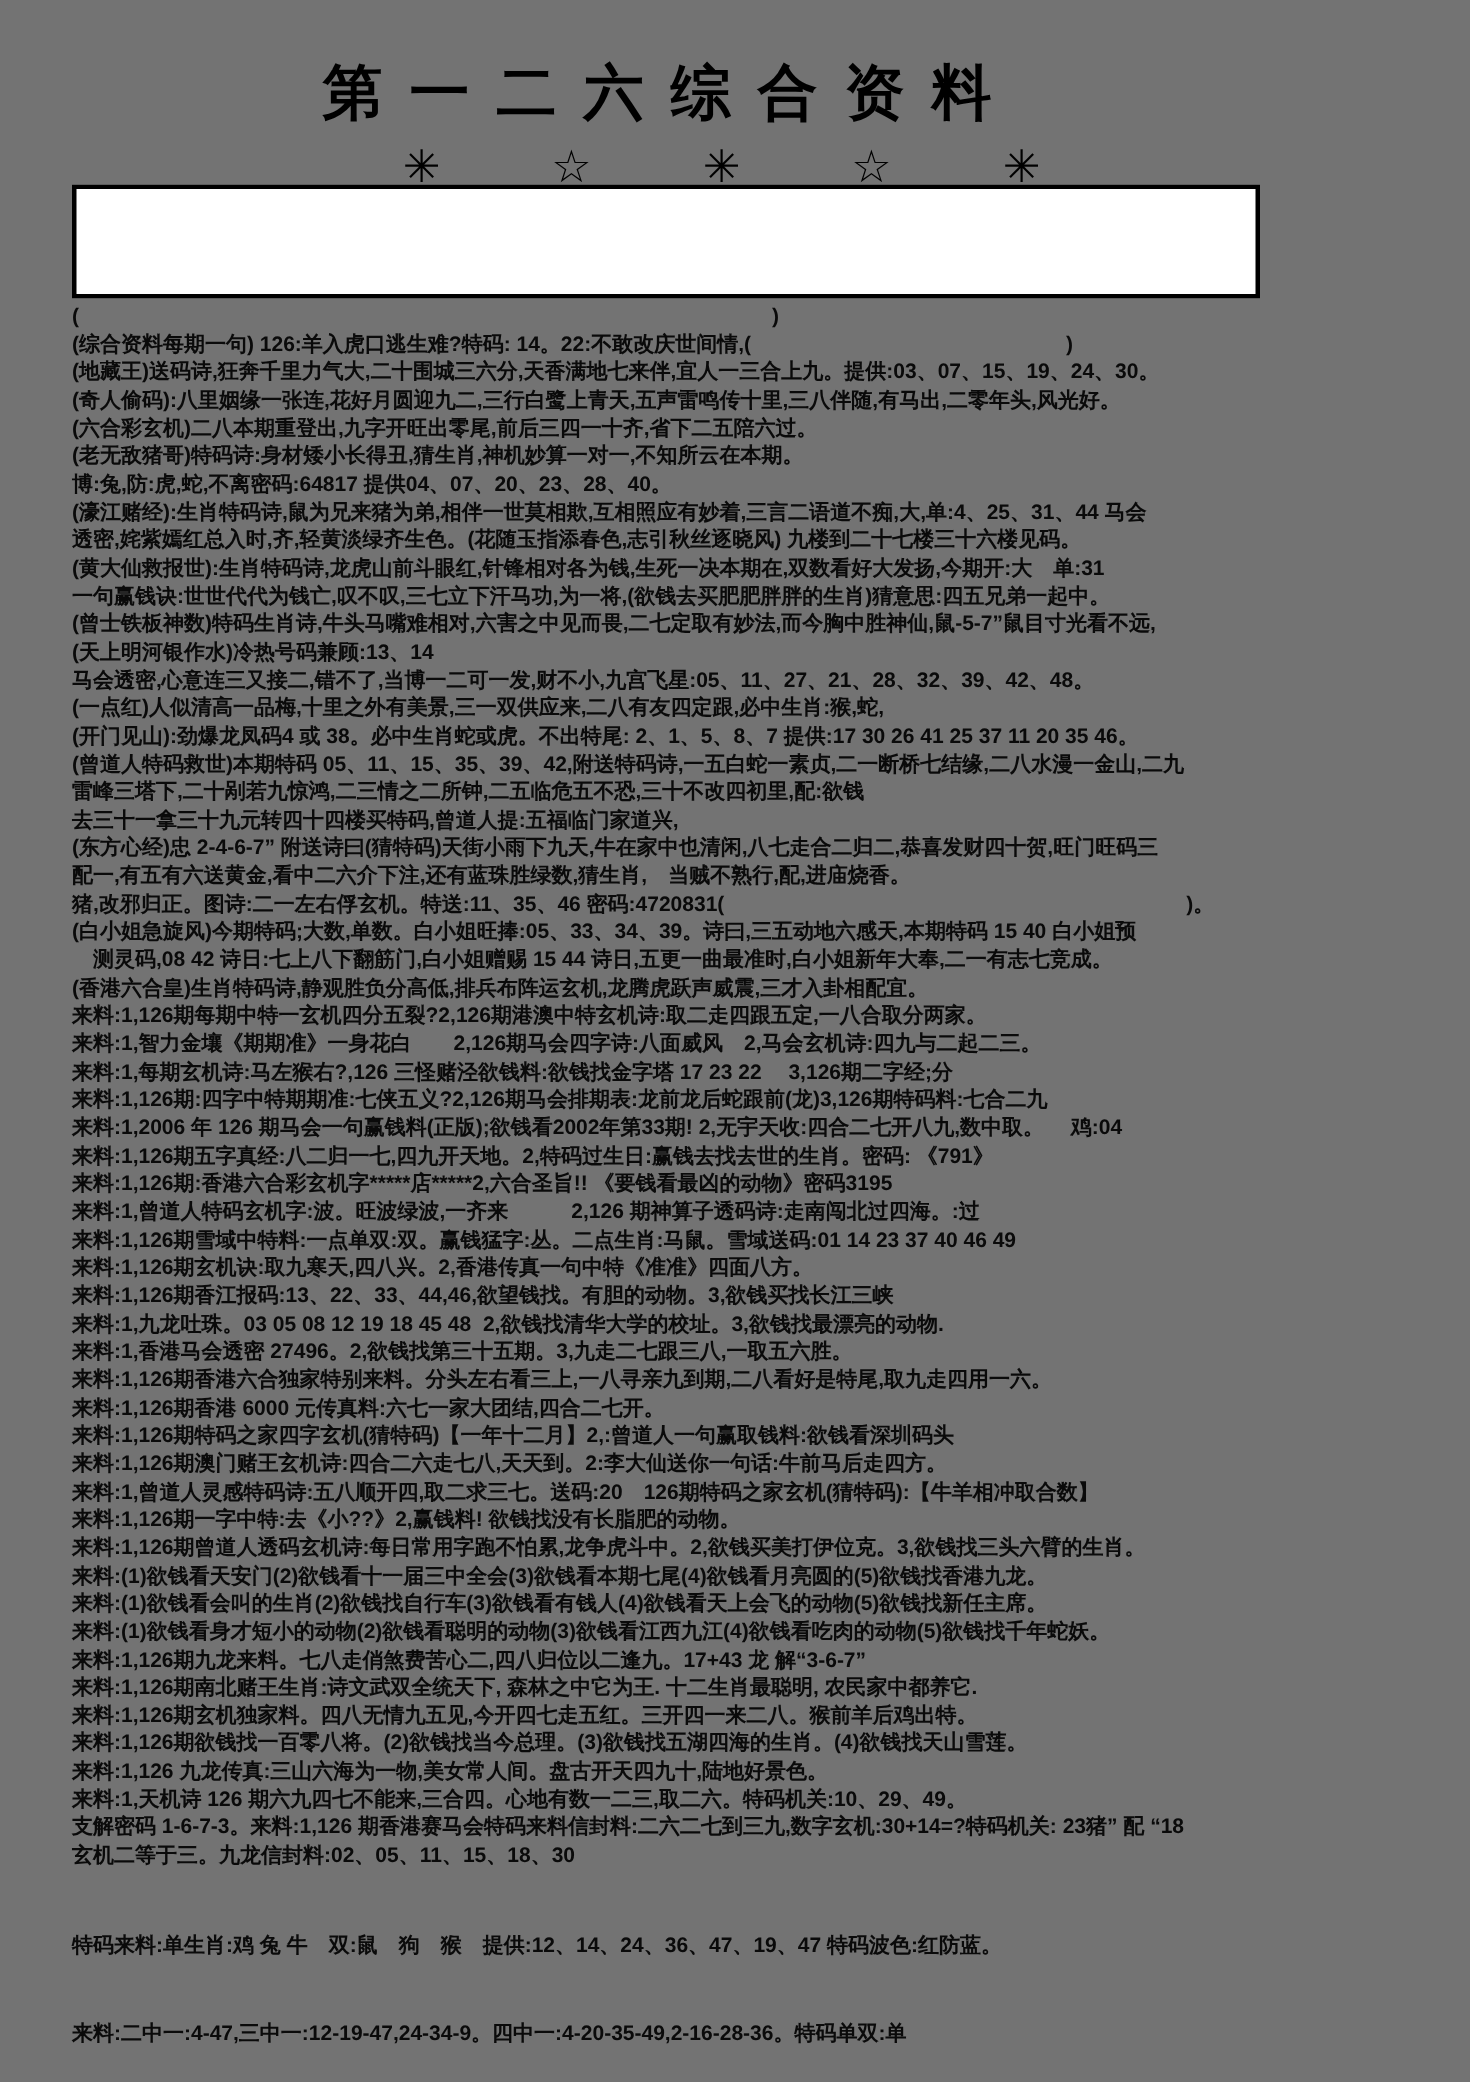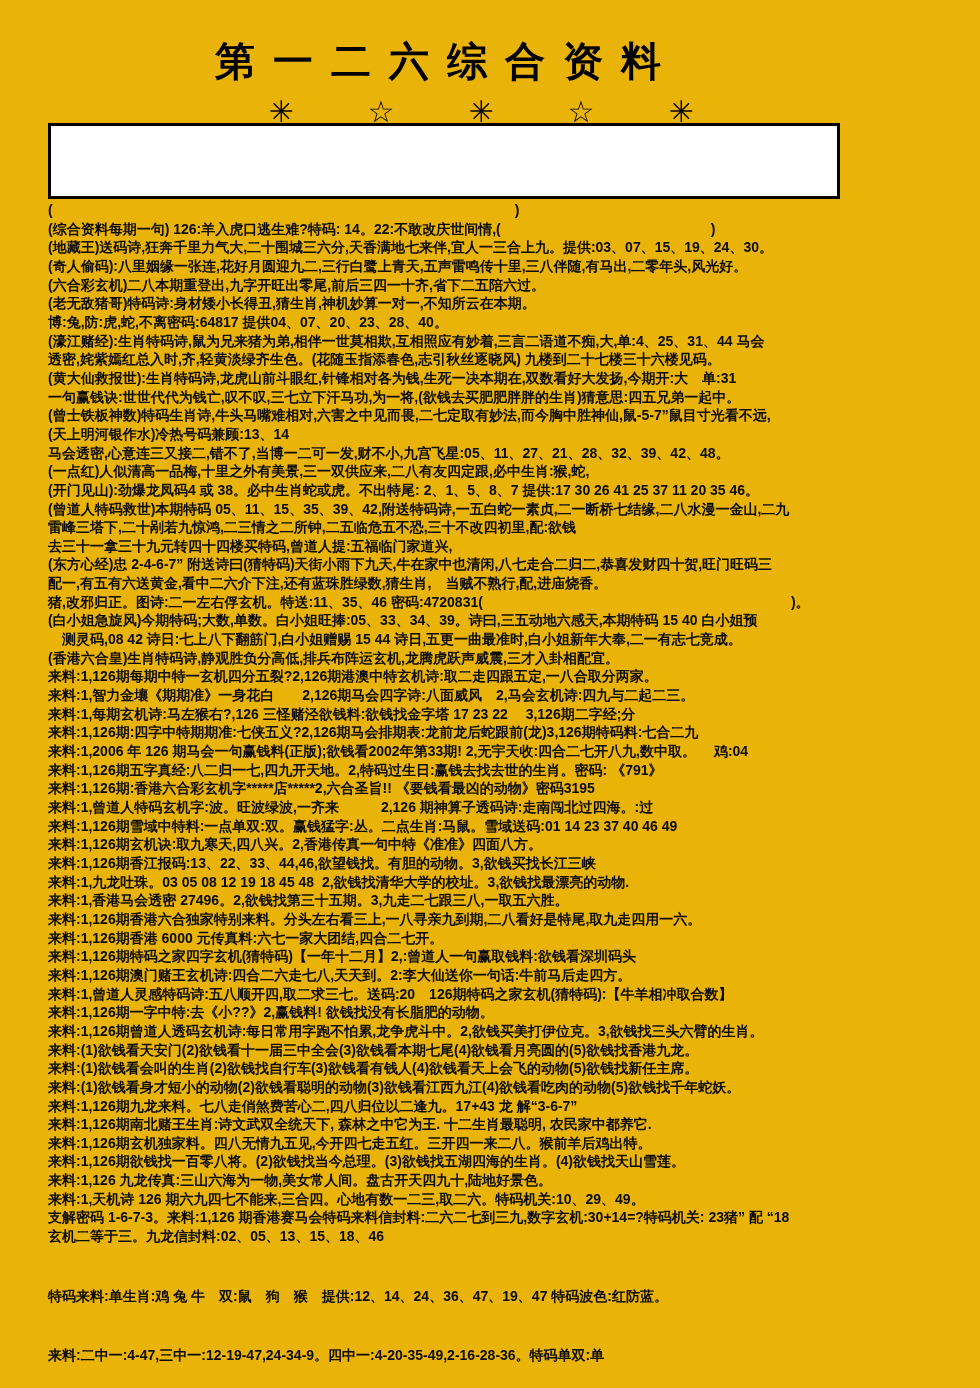--- a/index.html
+++ b/index.html
@@ -1,20 +1,20 @@
 <!DOCTYPE html>
 <html><head>
 <meta charset="utf-8">
 <style>
   html,body{margin:0;padding:0;background:#e8e8e8;}
   .page{
     position:relative;
     width:980px;height:1388px;
     margin:0 auto;
-    background:#eab308;
+    background:#737373;
     color:#111;
     font-family:"Liberation Sans","DejaVu Sans",sans-serif;
     overflow:hidden;
   }
   .header{padding-top:34px;text-align:center;}
   .page-title{
     position:relative;left:-43px;
     margin:0;
     font-family:"Liberation Serif","DejaVu Serif",serif;
     font-size:40px;
@@ -122,18 +122,18 @@
       <div class="line">来料:(1)欲钱看天安门(2)欲钱看十一届三中全会(3)欲钱看本期七尾(4)欲钱看月亮圆的(5)欲钱找香港九龙。</div>
       <div class="line">来料:(1)欲钱看会叫的生肖(2)欲钱找自行车(3)欲钱看有钱人(4)欲钱看天上会飞的动物(5)欲钱找新任主席。</div>
       <div class="line">来料:(1)欲钱看身才短小的动物(2)欲钱看聪明的动物(3)欲钱看江西九江(4)欲钱看吃肉的动物(5)欲钱找千年蛇妖。</div>
       <div class="line">来料:1,126期九龙来料。七八走俏煞费苦心二,四八归位以二逢九。17+43 龙 解“3-6-7”</div>
       <div class="line">来料:1,126期南北赌王生肖:诗文武双全统天下, 森林之中它为王. 十二生肖最聪明, 农民家中都养它.</div>
       <div class="line">来料:1,126期玄机独家料。四八无情九五见,今开四七走五红。三开四一来二八。猴前羊后鸡出特。</div>
       <div class="line">来料:1,126期欲钱找一百零八将。(2)欲钱找当今总理。(3)欲钱找五湖四海的生肖。(4)欲钱找天山雪莲。</div>
       <div class="line">来料:1,126 九龙传真:三山六海为一物,美女常人间。盘古开天四九十,陆地好景色。</div>
       <div class="line">来料:1,天机诗 126 期六九四七不能来,三合四。心地有数一二三,取二六。特码机关:10、29、49。</div>
       <div class="line">支解密码 1-6-7-3。来料:1,126 期香港赛马会特码来料信封料:二六二七到三九,数字玄机:30+14=?特码机关: 23猪” 配 “18</div>
-      <div class="line">玄机二等于三。九龙信封料:02、05、13、15、18、46</div>
+      <div class="line">玄机二等于三。九龙信封料:02、05、11、15、18、30</div>
       <div class="line em">特码来料:单生肖:鸡 兔 牛　双:鼠　狗　猴　提供:12、14、24、36、47、19、47 特码波色:红防蓝。</div>
       <div class="line em">来料:二中一:4-47,三中一:12-19-47,24-34-9。四中一:4-20-35-49,2-16-28-36。特码单双:单</div>
     </div>
 
 </div>
 
 </body></html>

